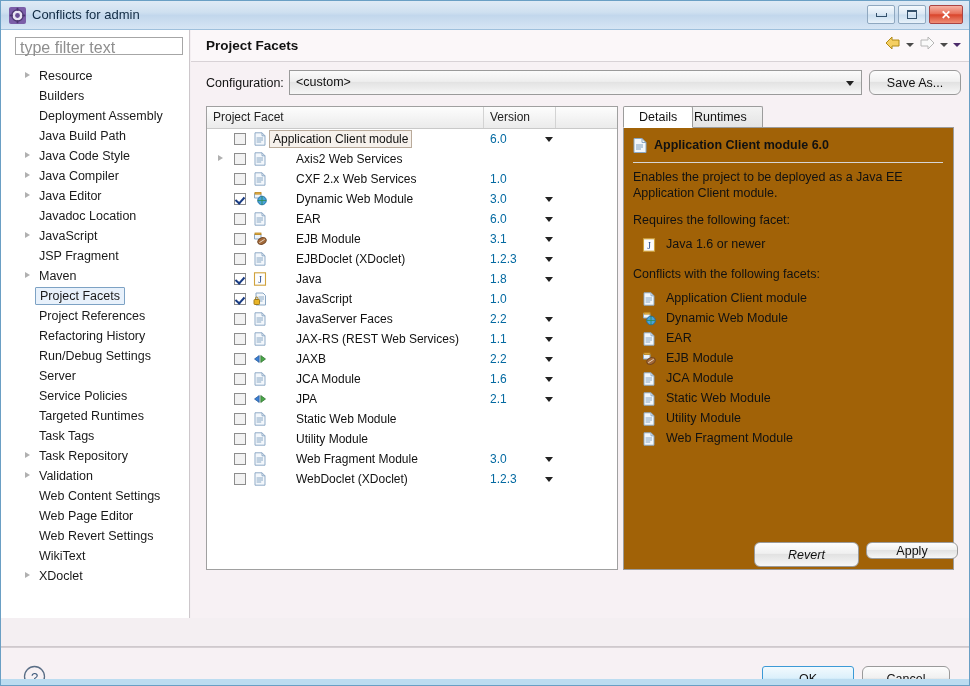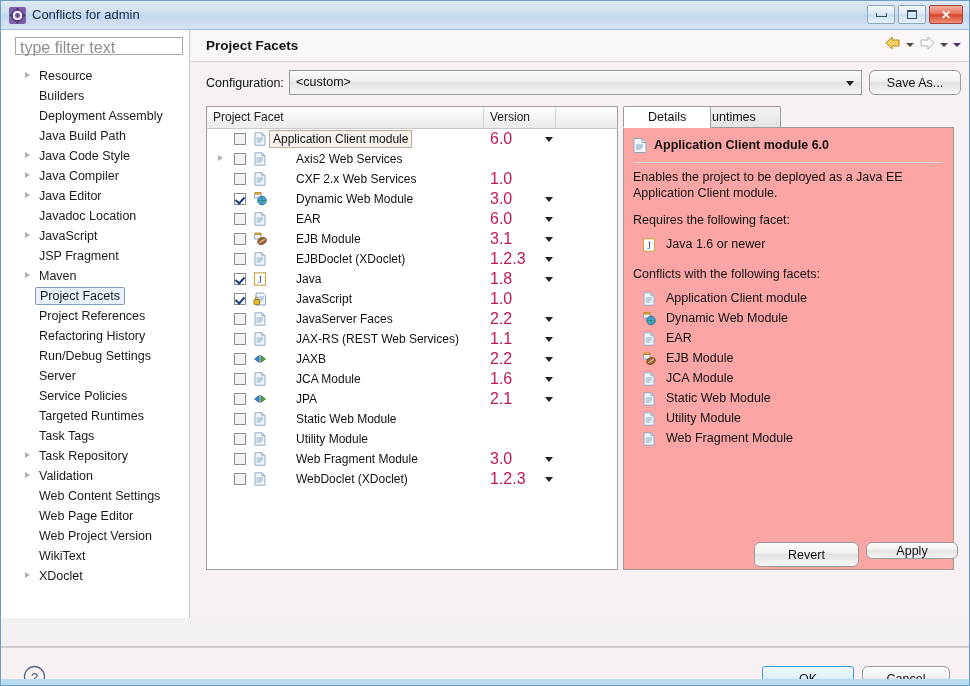--- a/index.html
+++ b/index.html
@@ -134,51 +134,51 @@
   .cbx.on:after {
     content:""; position:absolute; left:2px; top:1px; width:4px; height:7px;
     border:solid #1a3c82; border-width:0 2px 2px 0; transform:rotate(42deg);
   }
   .ficon { position:absolute; left:46px; top:3px; width:14px; height:14px; }
   .fname { position:absolute; left:65px; top:0; font-size:12px; color:#111; white-space:nowrap;margin-left:24px; }
   .frow.hl .fname {
     background:#f6f1ec; border:1px solid #b9aa9a; padding:0 3px; margin-left:-3px;
     height:18px; line-height:16px; top:1px;
   }
-  .fver { position:absolute; left:283px; top:0; font-size:16px; color:#be185d;text-align:center; }
+  .fver { position:absolute; left:283px; top:0; font-size:12px; color:#0369a1;text-align:center; }
   .fdd {
     position:absolute; left:338px; top:8px; width:0;height:0;
     border-left:4px solid transparent;border-right:4px solid transparent;border-top:5px solid #222;
   }
 
   
   .det-tabs { position:absolute; left:432px; top:76px; width:331px; height:22px; }
   .tab {
-    position:absolute; top:0; height:22px; padding:0 24px; line-height:21px;
+    position:absolute; top:0; height:22px; padding:0 15px; line-height:21px;
     font-size:12.5px; color:#111; border:1px solid #9c9c9c; border-bottom:none;
     border-radius:2px 2px 0 0;
   }
   .tab.active { left:0; background:#fff; border-bottom:1px solid #fff; z-index:3; }
   .tab.inactive {
     left:55px; background: linear-gradient(to bottom,#f3f3f3 0%,#e3e3e3 100%);
   }
   .det-panel {
     position:absolute; left:432px; top:97px; width:331px; height:443px;
-    background:#fca5a5; border:1px solid #9c9c9c;
+    background:#a16207; border:1px solid #9c9c9c;
   }
   .det-title { position:absolute; left:9px; top:10px; font-size:12.5px; font-weight:bold; color:#111; }
   .det-title-icon { position:absolute; left:9px; top:10px; width:14px; height:15px; }
   .det-rule { position:absolute; left:9px; top:34px; width:310px; height:1px; background:#d6d6d6; }
   .det-p { position:absolute; left:9px; width:310px; font-size:12.5px; color:#111; line-height:16px; }
   .det-li { position:absolute; left:18px; font-size:12.5px; color:#111; height:17px; line-height:17px; }
   .det-li .li-icon { position:absolute; left:0; top:2px; width:14px; height:14px; }
   .det-li .li-txt { position:absolute; left:24px; top:0; white-space:nowrap; }
 
   
-  #revert-button { position:absolute; left:753px; top:588px; width:105px; height:25px; }
+  #revert-button { position:absolute; left:753px; top:588px; width:105px; height:25px;font-style:italic; }
   #apply-button  { position:absolute; left:865px; top:588px; width:92px; height:17px; }
   .footbar {
     position:absolute; left:0; top:617px; width:968px; height:67px; background:#f7f1f4;
     border-top:1px solid #d6d0d4;
   }
   #help-icon { position:absolute; left:22px; top:635px; width:23px; height:23px; }
   #ok-button {
     position:absolute; left:761px; top:636px; width:92px; height:26px;
     border:1px solid #3c9ad6; border-radius:3px;
     background: linear-gradient(to bottom,#f2fafe 0%,#dcf0fb 45%,#c6e6f8 52%,#ecf8fe 100%);
@@ -239,21 +239,21 @@
           <div class="tree-item"><span class="lbl">Refactoring History</span></div>
           <div class="tree-item"><span class="lbl">Run/Debug Settings</span></div>
           <div class="tree-item"><span class="lbl">Server</span></div>
           <div class="tree-item"><span class="lbl">Service Policies</span></div>
           <div class="tree-item"><span class="lbl">Targeted Runtimes</span></div>
           <div class="tree-item"><span class="lbl">Task Tags</span></div>
           <div class="tree-item"><span class="arrow"></span><span class="lbl">Task Repository</span></div>
           <div class="tree-item"><span class="arrow"></span><span class="lbl">Validation</span></div>
           <div class="tree-item"><span class="lbl">Web Content Settings</span></div>
           <div class="tree-item"><span class="lbl">Web Page Editor</span></div>
-          <div class="tree-item"><span class="lbl">Web Project Version</span></div>
+          <div class="tree-item"><span class="lbl">Web Revert Settings</span></div>
           <div class="tree-item"><span class="lbl">WikiText</span></div>
           <div class="tree-item"><span class="arrow"></span><span class="lbl">XDoclet</span></div>
         </div>
     </div>
 
     <div class="page">
 
       <div class="page-header">
         <div class="page-title">Project Facets</div>
         <div class="nav-icons">

